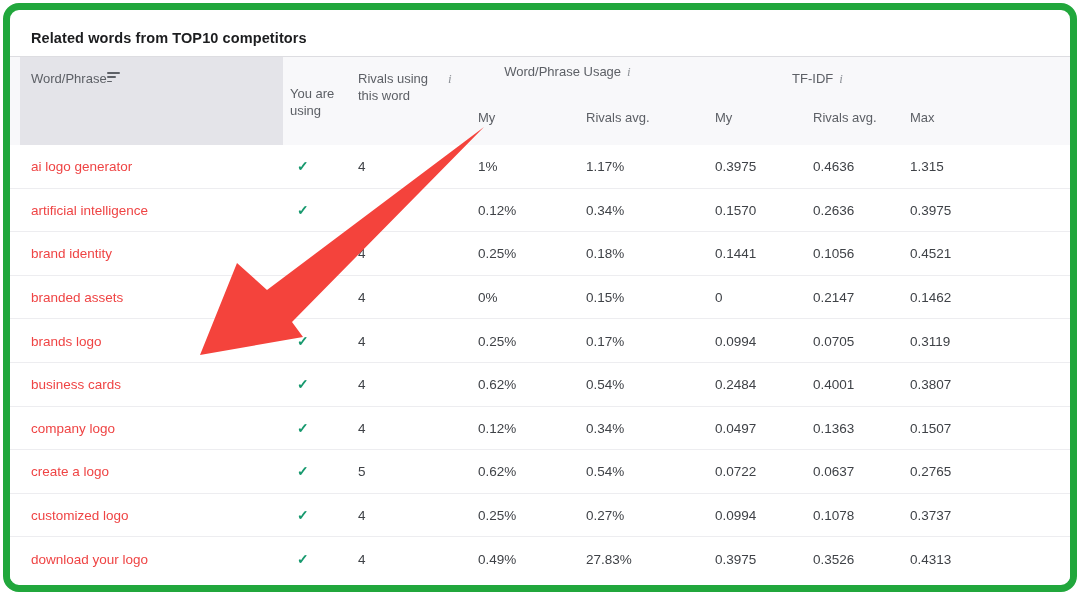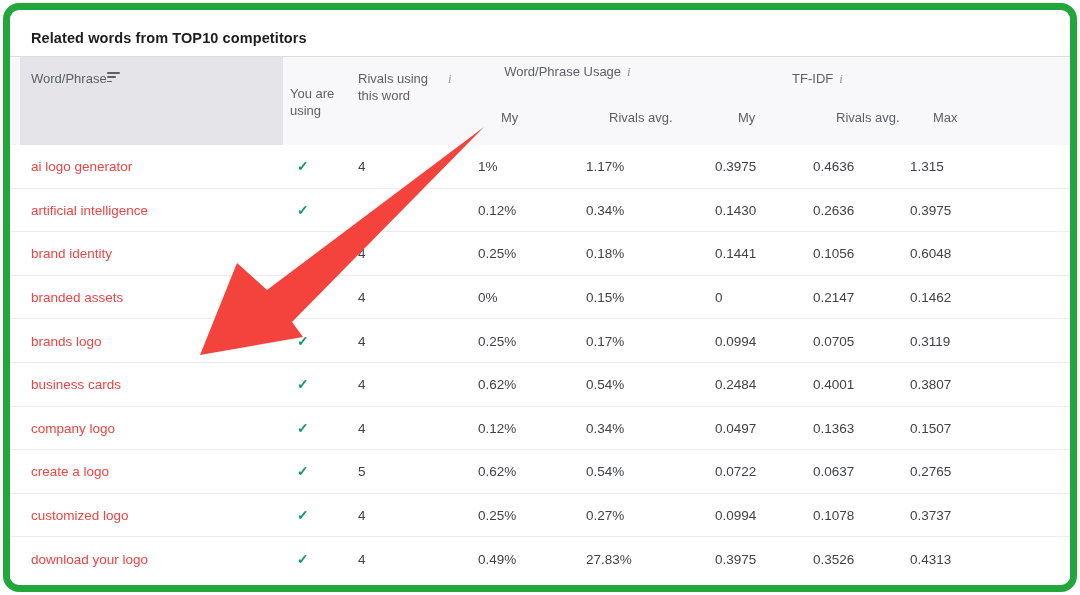--- a/index.html
+++ b/index.html
@@ -46,21 +46,21 @@
   .th-you { left: 280px; top: 22px; width: 58px; margin-top: 6px; }
   .th-rivals { left: 348px; top: 13px; display: flex; gap: 10px; }
   .th-rivals .txt { width: 80px; }
   .info-icon {
     font-family: "Liberation Serif", serif; font-style: italic;
     color: #8f9399; font-size: 13px; cursor: pointer;
   }
   .th-group-usage { left: 450px; top: 6px; width: 215px; text-align: center; }
   .th-group-tfidf { left: 735px; top: 13px; width: 145px; text-align: center; }
   .th-group-usage .info-icon, .th-group-tfidf .info-icon { margin-left: 6px; }
-  .th-sub { top: 52px; margin-left: 23px; }
+  .th-sub { top: 52px; }
   .th-umy  { left: 468px; }
   .th-uravg{ left: 576px; }
   .th-tmy  { left: 705px; }
   .th-travg{ left: 803px; }
   .th-max  { left: 900px; }
 
   
   .tbody { position: absolute; left: 0; top: 135px; width: 1060px; }
   .trow {
     position: relative; width: 1060px; height: 43.6px;
@@ -140,33 +140,33 @@
         <span class="cell c-tmy">0.3975</span>
         <span class="cell c-travg">0.4636</span>
         <span class="cell c-max">1.315</span>
       </div>
         <div class="trow">
         <span class="cell c-word">artificial intelligence</span>
         <span class="cell c-check">✓</span>
         <span class="cell c-rivals"></span>
         <span class="cell c-umy">0.12%</span>
         <span class="cell c-uravg">0.34%</span>
-        <span class="cell c-tmy">0.1430</span>
+        <span class="cell c-tmy">0.1570</span>
         <span class="cell c-travg">0.2636</span>
         <span class="cell c-max">0.3975</span>
       </div>
         <div class="trow">
         <span class="cell c-word">brand identity</span>
         <span class="cell c-check"></span>
         <span class="cell c-rivals">4</span>
         <span class="cell c-umy">0.25%</span>
         <span class="cell c-uravg">0.18%</span>
         <span class="cell c-tmy">0.1441</span>
         <span class="cell c-travg">0.1056</span>
-        <span class="cell c-max">0.6048</span>
+        <span class="cell c-max">0.4521</span>
       </div>
         <div class="trow">
         <span class="cell c-word">branded assets</span>
         <span class="cell c-check"></span>
         <span class="cell c-rivals">4</span>
         <span class="cell c-umy">0%</span>
         <span class="cell c-uravg">0.15%</span>
         <span class="cell c-tmy">0</span>
         <span class="cell c-travg">0.2147</span>
         <span class="cell c-max">0.1462</span>

